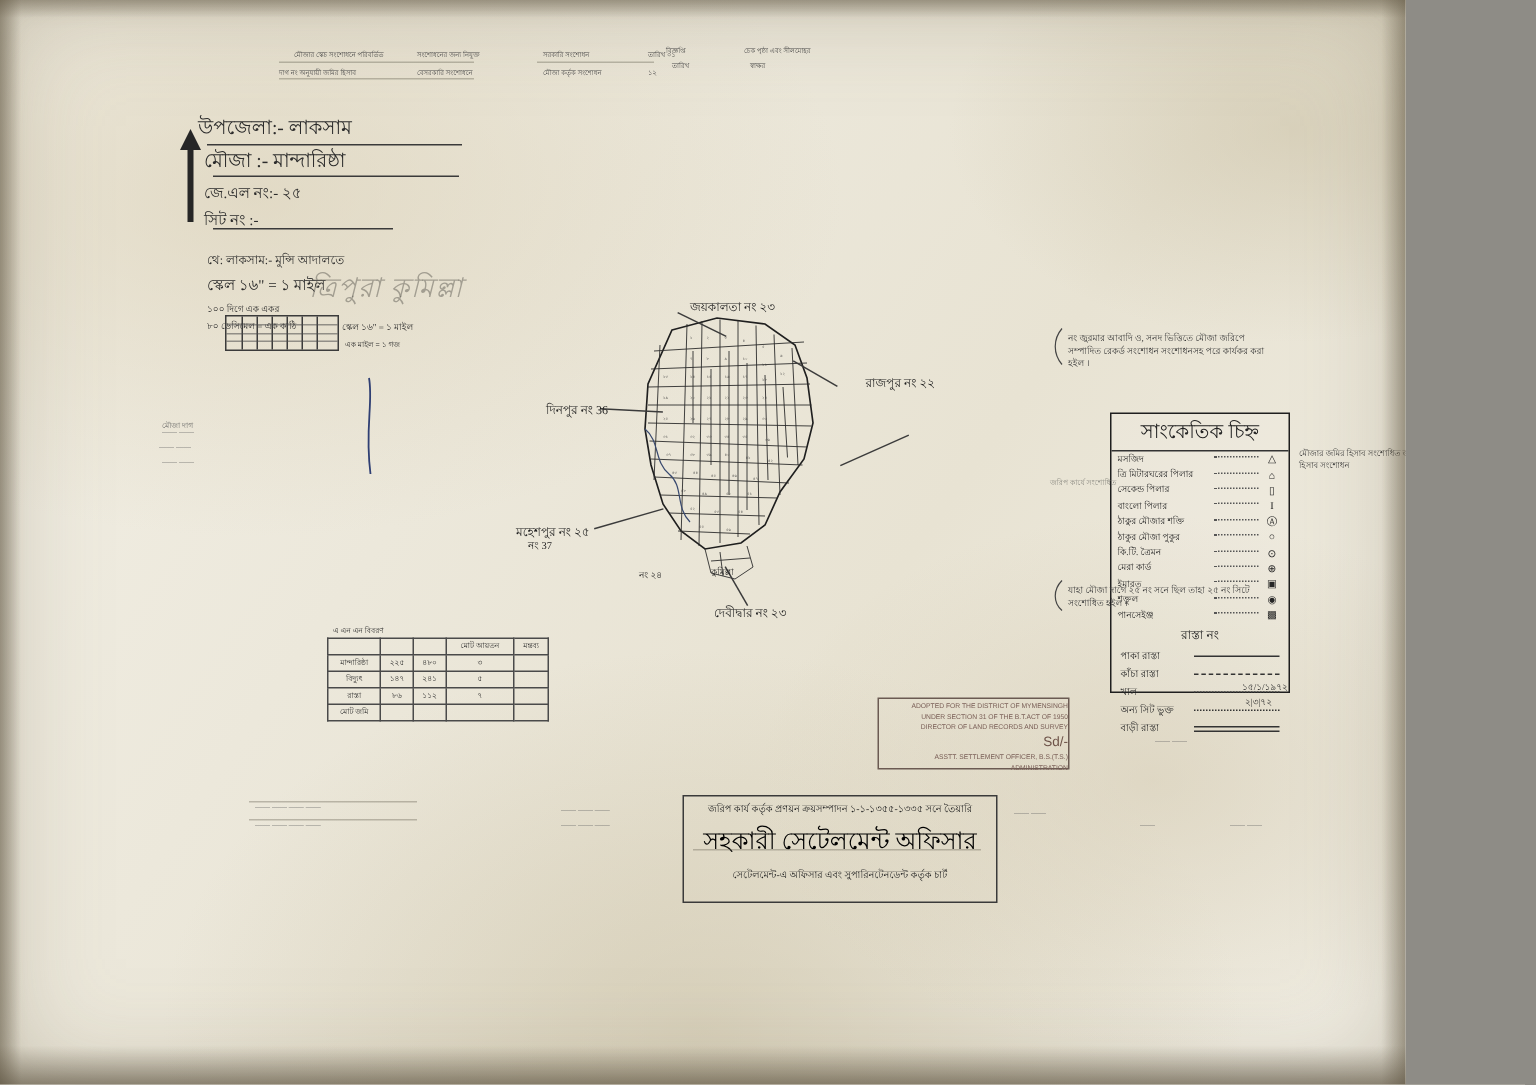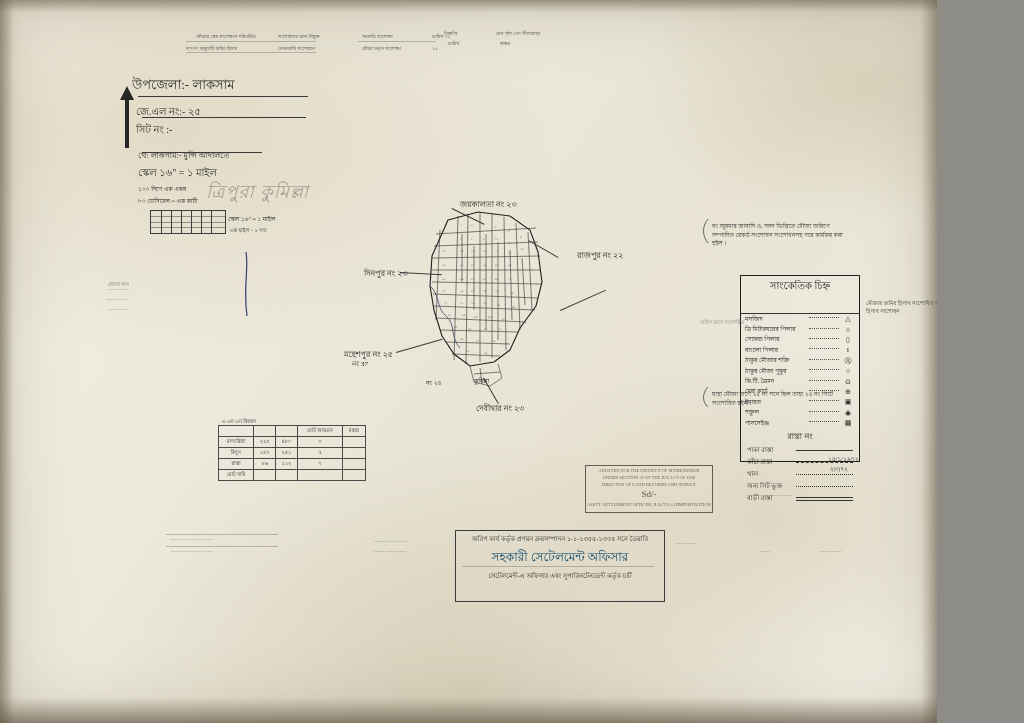--- a/index.html
+++ b/index.html
@@ -83,22 +83,22 @@
   #scale-bar .tick { position:absolute; top:0; bottom:0; width:1px; background:#3b3b3b; }
   #scale-bar .hgrid { position:absolute; left:0; right:0; height:1px; background:#4a4a4a; opacity:.55; }
 
   
   #legend {
     position:absolute; left:740px; top:275px; width:118px; height:185px;
     border:1.5px solid #1f1f1f;
     background: rgba(255,255,255,0.10);
   }
   #legend .legend-title {
-    text-align:center; font-size:10px; font-family:Liberation Serif, serif;
-    padding-top:2px; color:#222; border-bottom:1px solid #333; padding-bottom:18px;
+    text-align:center; font-size:13px; font-family:Liberation Sans, sans-serif;
+    padding-top:2px; color:#222; border-bottom:1px solid #333; padding-bottom:1px;
   }
   .legend-row {
     display:flex; align-items:center; gap:2px;
     font-size:6px; color:#262626; font-family:"Liberation Serif", serif;
     padding:0 4px; height:10.4px;
   }
   .legend-row .lbl { width:62px; overflow:hidden; }
   .legend-row .dots { flex:1; border-bottom:1px dotted #555; margin-bottom:3px; }
   .legend-row .sym { width:14px; text-align:center; font-size:7px; }
   .legend-sub-title { text-align:center; font-size:8px; margin:2px 0 1px; color:#222;}
@@ -124,28 +124,28 @@
   }
   #data-table th { font-size:5px; }
 
   
   #bottom-box {
     position:absolute; left:455px; top:530px; width:208px; height:70px;
     border:1px solid #3a3a3a;
     text-align:center;
   }
   #bottom-box .bline { margin-top:3px; font-size:6.5px; font-family:"Liberation Serif", serif; color:#242424; }
-  #bottom-box .sig { font-size:12px; color:#0c4a6e; margin-top:3px; font-family:"Liberation Serif", serif; }
+  #bottom-box .sig { font-size:16px; color:#000000; margin-top:3px; font-family:"Liberation Serif", serif; }
 
   
   #stamp {
     position:absolute; left:585px; top:465px; width:126px; height:44px;
     border:1px solid #6b5a52; color:#7a5f57;
-    font-size:4.5px; text-align:center; line-height:1.5;
-    font-family:Liberation Serif, serif; padding-top:2px;
+    font-size:4.5px; text-align:right; line-height:1.5;
+    font-family:Liberation Sans, sans-serif; padding-top:2px;
   }
   #stamp .stamp-sig { font-size:9px; color:#6d5248; }
 
   
   .toprow { position:absolute; font-size:4.5px; color:#4b4b4b; font-family:"Liberation Sans", sans-serif; }
 
   
   #map-art { position:absolute; left:370px; top:190px; width:300px; height:220px; }
   .leader { position:absolute; height:0; border-top:1px solid #3b3b3b; transform-origin:0 0; }
   .place-label { position:absolute; font-size:8px; color:#1f1f1f; font-family:"Liberation Serif", serif; white-space:nowrap; }
@@ -179,20 +179,21 @@
   <div class="ruled" style="left:186px; top:41px; width:130px;"></div>
   <div class="ruled" style="left:186px; top:52px; width:130px;"></div>
   <div class="ruled" style="left:358px; top:41px; width:78px;"></div>
 
   <svg id="north-arrow" viewBox="0 0 18 66">
     <path d="M9 2 L16 16 L11 16 L11 64 L7 64 L7 16 L2 16 Z" fill="#262626"></path>
   </svg>
 
   <div id="title-block">
     <div class="line hw lg" style="position:relative; left:0; top:0;">উপজেলা:- লাকসাম</div>
+    <div class="line hw lg" style="position:relative; left:4px; top:4px;">মৌজা :-  মান্দারিষ্ঠা</div>
     <div class="line hw md" style="position:relative; left:4px; top:10px;">জে.এল নং:- ২৫</div>
     <div class="line hw md" style="position:relative; left:4px; top:14px;">সিট নং :-</div>
     <div class="line hw sm" style="position:relative; left:6px; top:26px;">থে: লাকসাম:- মুন্সি আদালতে</div>
     <div class="line hw md" style="position:relative; left:6px; top:30px;">স্কেল ১৬" = ১ মাইল</div>
     <div class="line hw xs" style="position:relative; left:6px; top:34px;">১০০ দিগে এক একর</div>
     <div class="line hw xs" style="position:relative; left:6px; top:36px;">৮০ ডেসিমেল = এক কাঠি</div>
   </div>
 
   <div class="ruled" style="left:138px; top:96px; width:170px; border-top-color:#3a3a3a;"></div>
   <div class="ruled" style="left:142px; top:117px; width:164px; border-top-color:#3a3a3a;"></div>
@@ -316,21 +317,21 @@
 
   <div class="leader" style="left:452px; top:208px; width:36px; transform:rotate(26deg);"></div>
   <div class="leader" style="left:558px; top:258px; width:34px; transform:rotate(-150deg);"></div>
   <div class="leader" style="left:400px; top:272px; width:42px; transform:rotate(3deg);"></div>
   <div class="leader" style="left:396px; top:352px; width:48px; transform:rotate(-16deg);"></div>
   <div class="leader" style="left:498px; top:404px; width:30px; transform:rotate(-120deg);"></div>
   <div class="leader" style="left:560px; top:310px; width:50px; transform:rotate(-24deg);"></div>
 
   <div class="place-label" style="left:460px; top:198px;">জয়কালতা নং ২৩</div>
   <div class="place-label" style="left:577px; top:249px;">রাজপুর নং ২২</div>
-  <div class="place-label" style="left:364px; top:267px;">দিনপুর নং ২৩</div>
+  <div class="place-label" style="left:364px; top:267px;">দিনপুর নং 36</div>
   <div class="place-label" style="left:344px; top:348px;">মহেশপুর নং ২৫</div>
   <div class="place-label" style="left:352px; top:358px; font-size:7px;">নং 37</div>
   <div class="place-label" style="left:476px; top:402px;">দেবীদ্বার নং ২৩</div>
   <div class="place-label ink-faint" style="left:474px; top:376px; font-size:6px;">কুমিল্লা</div>
   <div class="place-label ink-faint" style="left:426px; top:378px; font-size:6px;">নং ২৪</div>
 
   <svg style="position:absolute; left:240px; top:250px; width:14px; height:70px;">
     <path d="M6 2 C 9 18, 3 36, 7 66" stroke="#2f3f73" stroke-width="1.2" fill="none"></path>
   </svg>
 

